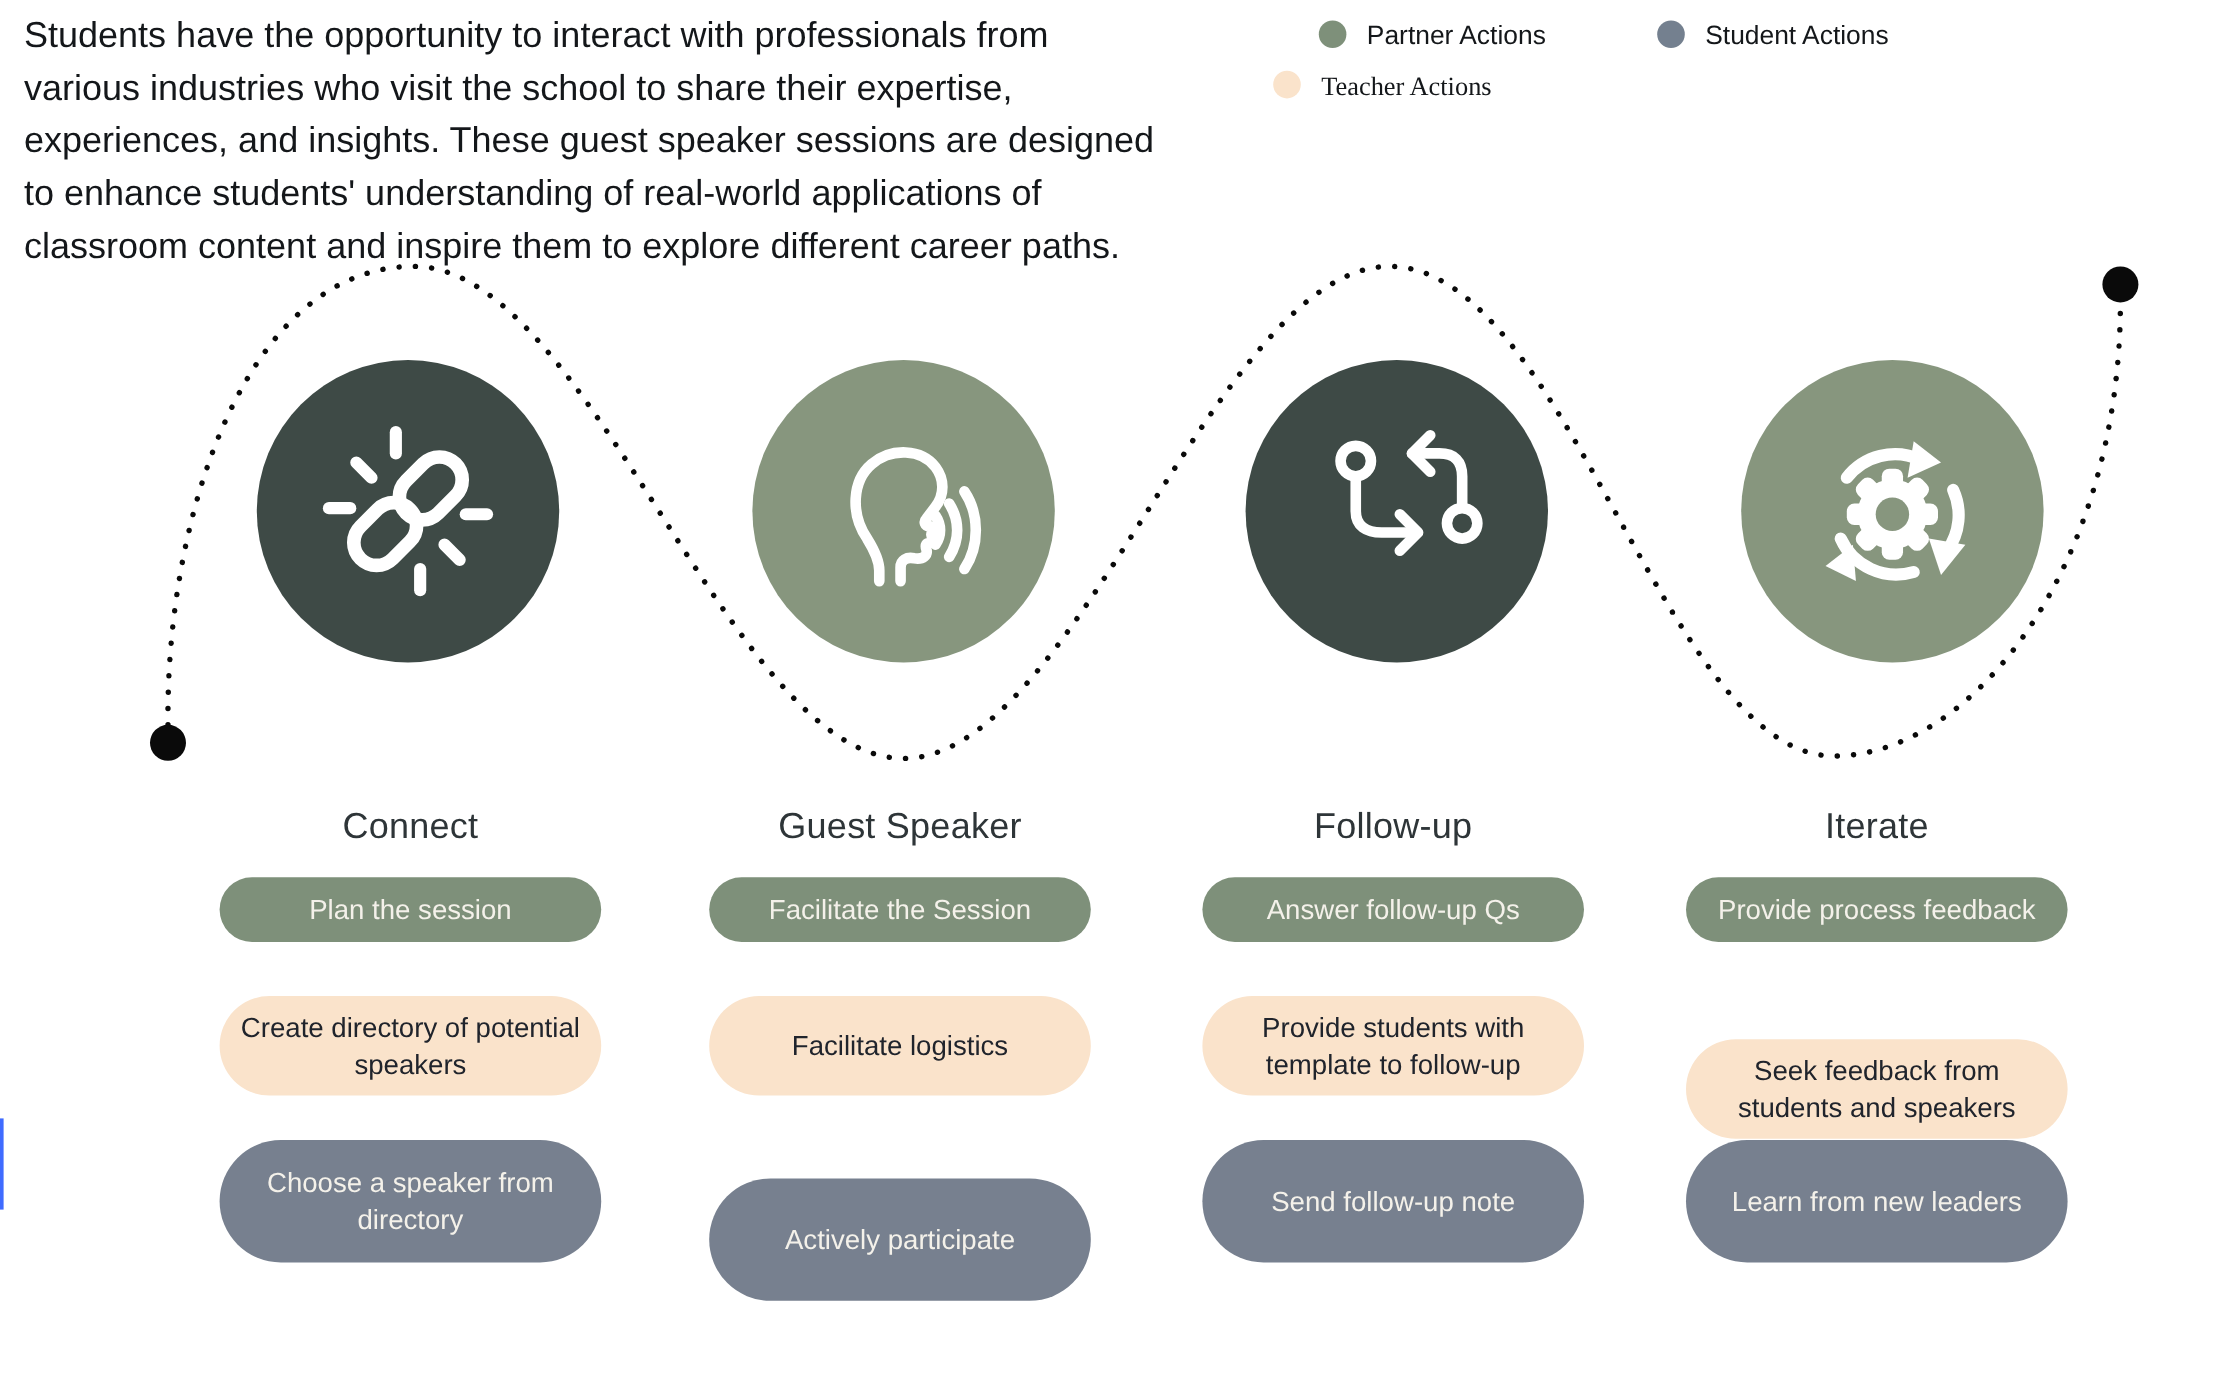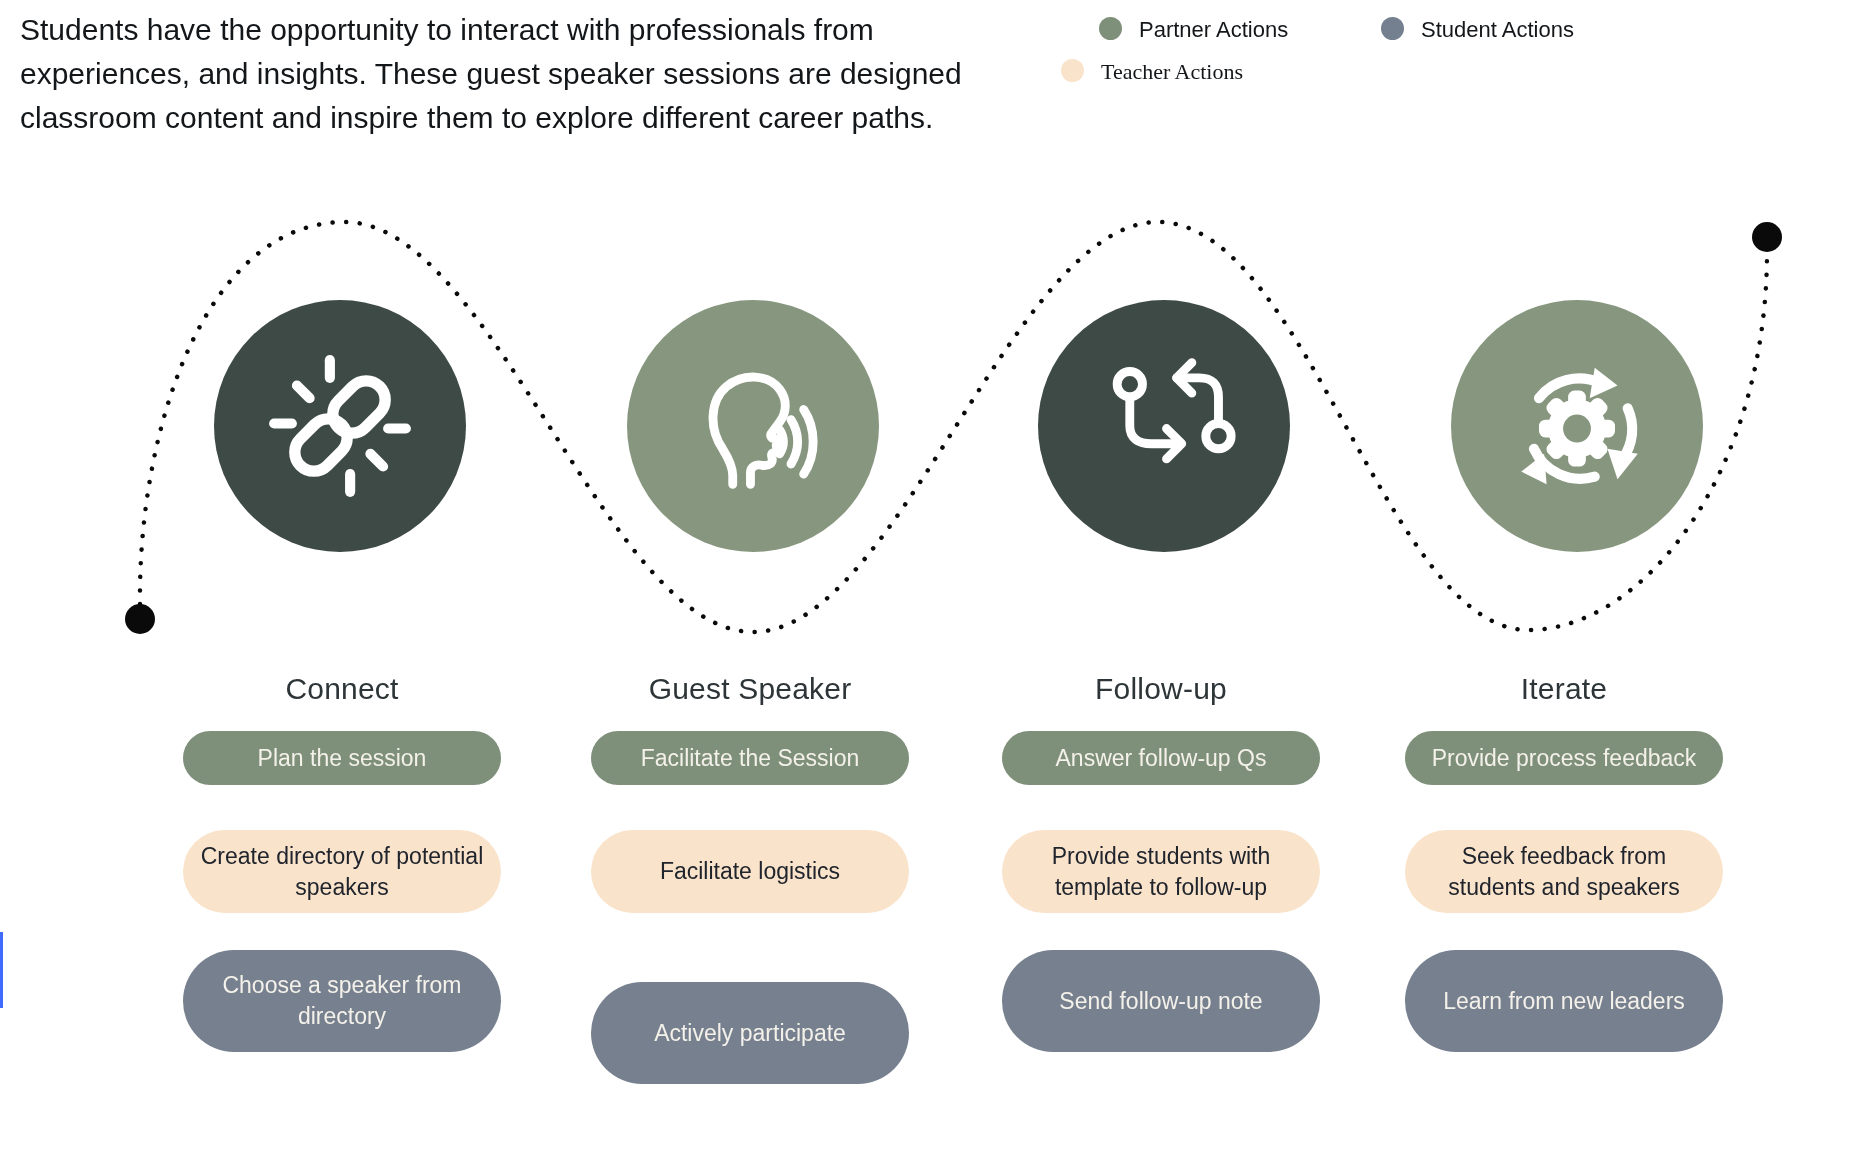--- a/index.html
+++ b/index.html
@@ -25,21 +25,23 @@
   .pill.teacher{top:830px;height:83px;background:var(--teacher);color:var(--ink);}
   .pill.student{top:950px;height:102px;background:var(--student);color:var(--light);}
   .icon-svg{width:152px;height:152px;}
   .edge-line{position:absolute;left:0;top:932px;width:3px;height:76px;background:var(--edge);}
 </style>
 </head>
 <body>
 
 <div class="intro">
   <div>Students have the opportunity to interact with professionals from</div>
+  <div>various industries who visit the school to share their expertise,</div>
   <div>experiences, and insights. These guest speaker sessions are designed</div>
+  <div>to enhance students' understanding of real-world applications of</div>
   <div>classroom content and inspire them to explore different career paths.</div>
 </div>
 
 <div class="legend-item" style="left:1099px;top:17px;">
   <span class="legend-dot" style="background: rgb(126, 144, 122);"></span>
   <span>Partner Actions</span>
 </div>
 <div class="legend-item" style="left:1061px;top:59px;font-family:Liberation Serif, serif;">
   <span class="legend-dot" style="background: rgb(250, 227, 203);"></span>
   <span>Teacher Actions</span>
@@ -122,16 +124,16 @@
 
 <div class="pill partner" style="left:591px;">Facilitate the Session</div>
 <div class="pill teacher" style="left:591px;">Facilitate logistics</div>
 <div class="pill student" style="left:591px;margin-top:32px;">Actively participate</div>
 
 <div class="pill partner" style="left:1002px;">Answer follow-up Qs</div>
 <div class="pill teacher" style="left:1002px;">Provide students with template to follow-up</div>
 <div class="pill student" style="left:1002px;">Send follow-up note</div>
 
 <div class="pill partner" style="left:1405px;">Provide process feedback</div>
-<div class="pill teacher" style="left:1405px;">Seek feedback from students and speakers</div>
+<div class="pill teacher" style="left:1405px;margin-top:36px;">Seek feedback from students and speakers</div>
 <div class="pill student" style="left:1405px;">Learn from new leaders</div>
 
 <div class="edge-line"></div>
 
 </body></html>

